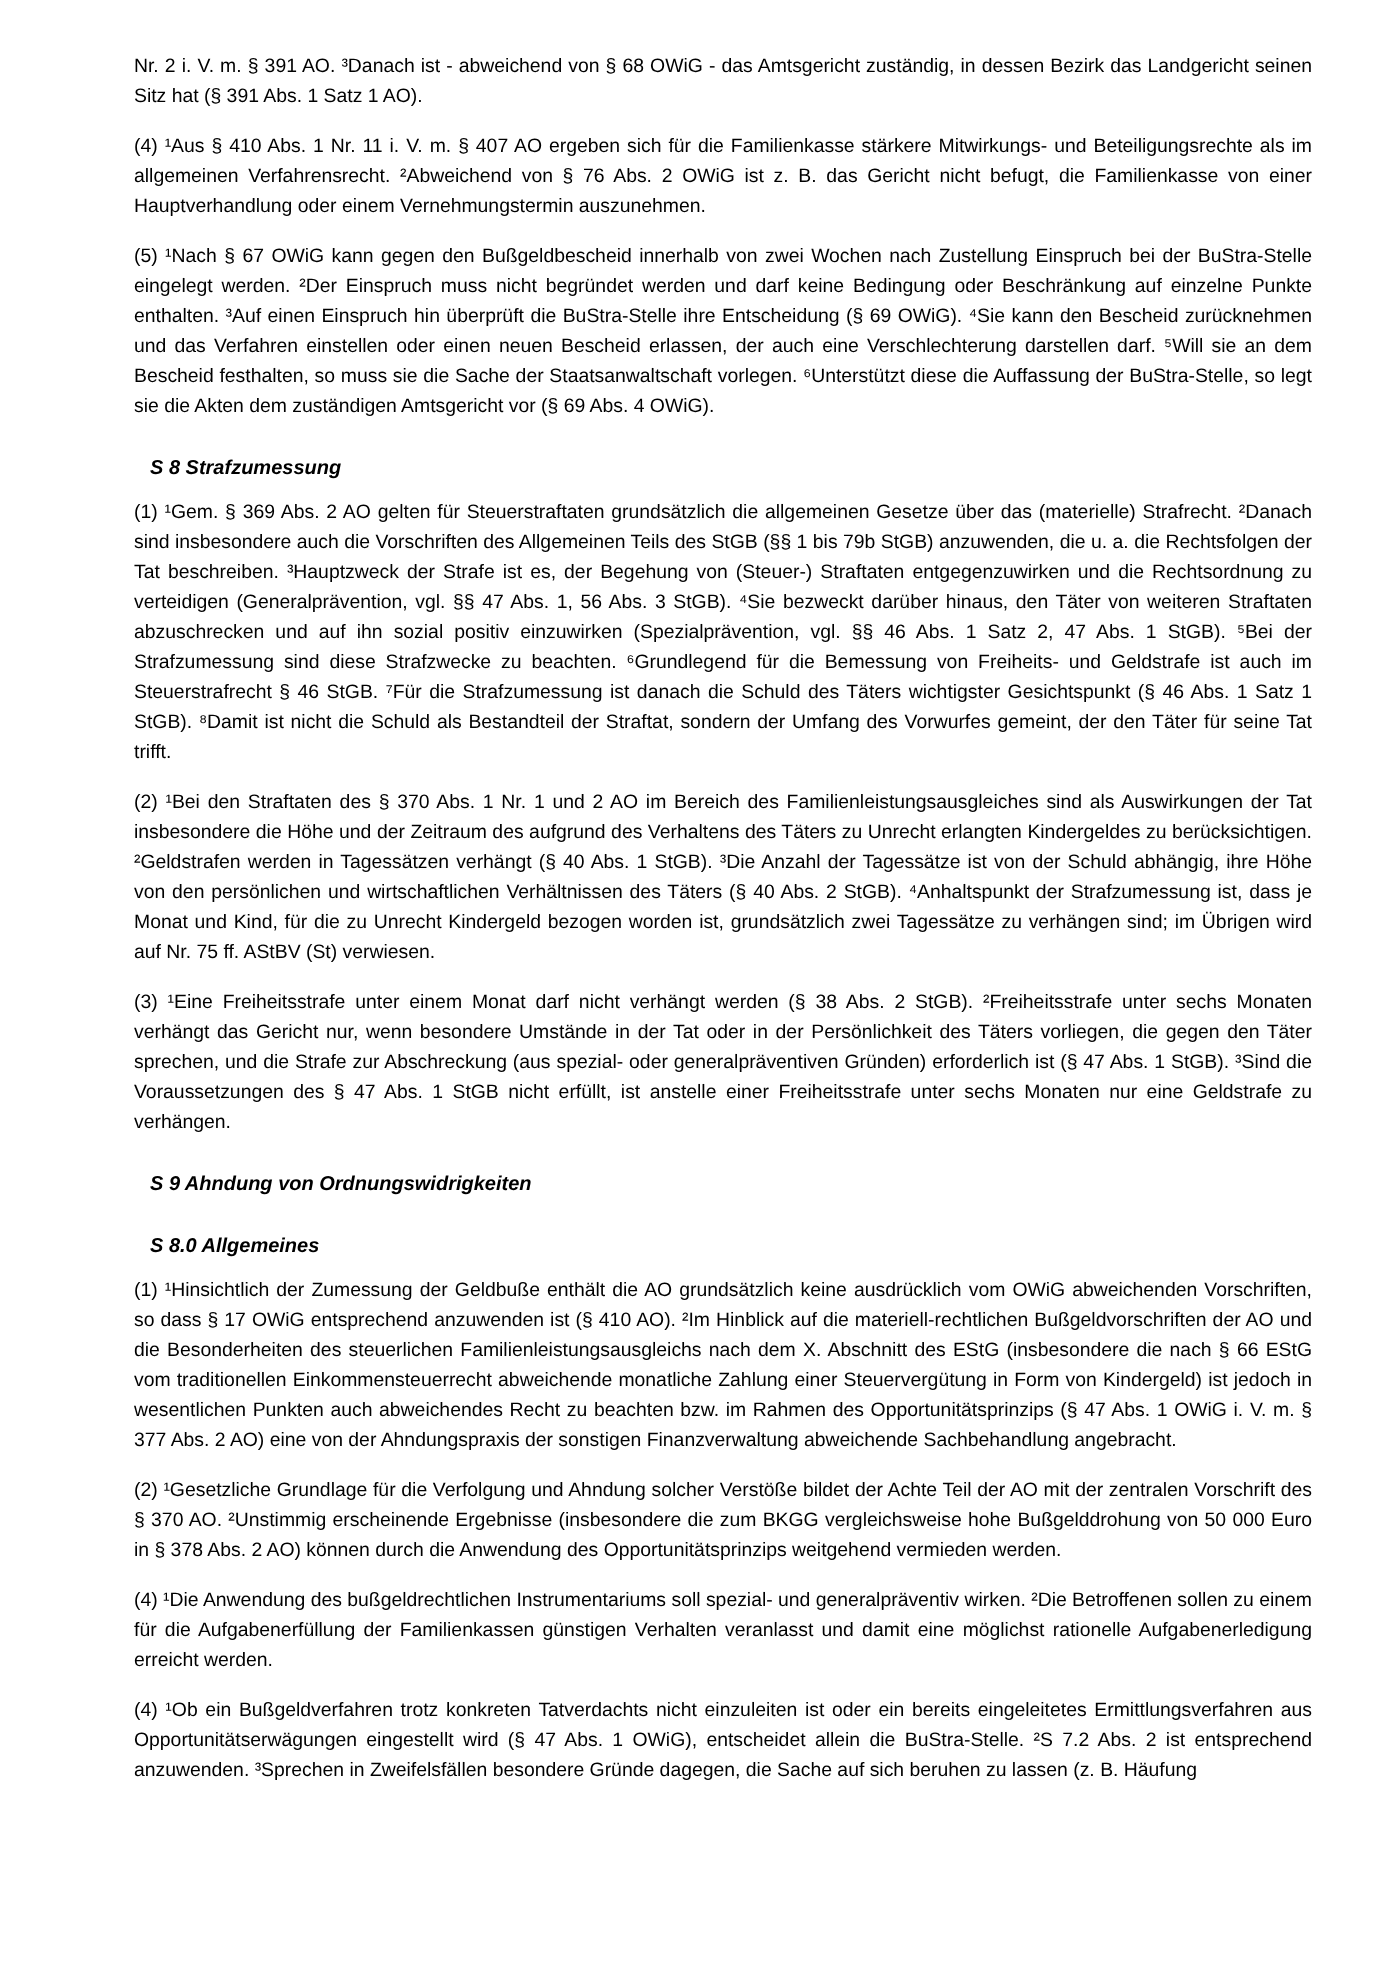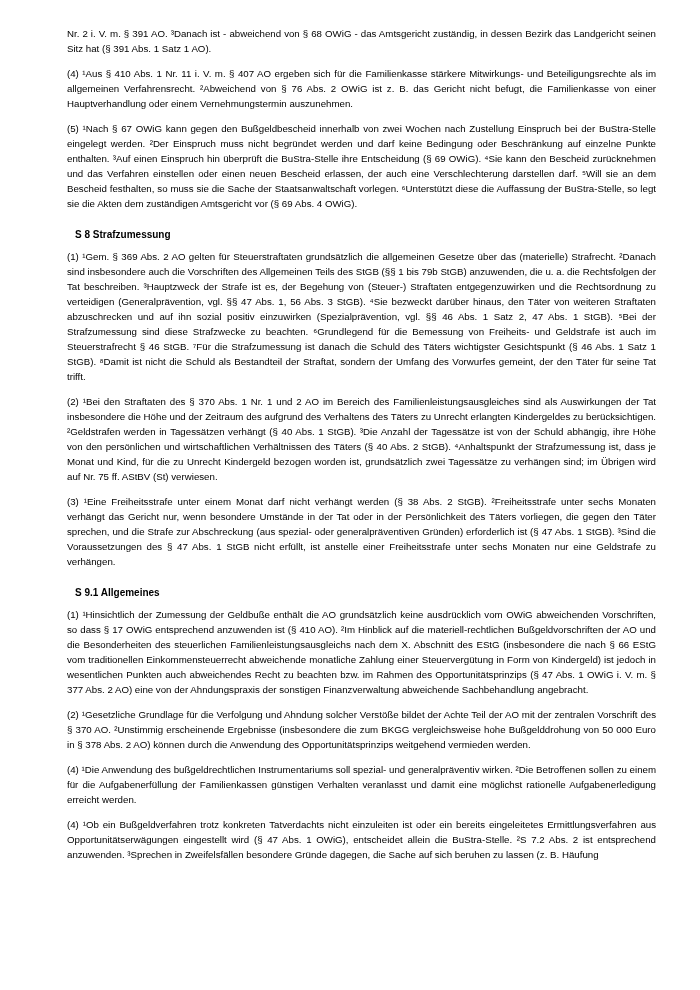--- a/index.html
+++ b/index.html
@@ -25,34 +25,36 @@
     line-height: 15px;
     text-align: justify;
     color: #000000;
   }
   .heading {
     margin: 16px 0 7px 8px;
     font-size: 10px;
     line-height: 15px;
     font-weight: bold;
     color: #000000;
+    font-style: italic;
   }
   .page > :first-child {
     margin-top: 0;
   }
 </style>
 </head>
 <body>
 
 <div class="page">
   <p class="para">Nr. 2 i. V. m. § 391 AO. ³Danach ist - abweichend von § 68 OWiG - das Amtsgericht zuständig, in dessen Bezirk das Landgericht seinen Sitz hat (§ 391 Abs. 1 Satz 1 AO).</p>
   <p class="para">(4) ¹Aus § 410 Abs. 1 Nr. 11 i. V. m. § 407 AO ergeben sich für die Familienkasse stärkere Mitwirkungs- und Beteiligungsrechte als im allgemeinen Verfahrensrecht. ²Abweichend von § 76 Abs. 2 OWiG ist z. B. das Gericht nicht befugt, die Familienkasse von einer Hauptverhandlung oder einem Vernehmungstermin auszunehmen.</p>
   <p class="para">(5) ¹Nach § 67 OWiG kann gegen den Bußgeldbescheid innerhalb von zwei Wochen nach Zustellung Einspruch bei der BuStra-Stelle eingelegt werden. ²Der Einspruch muss nicht begründet werden und darf keine Bedingung oder Beschränkung auf einzelne Punkte enthalten. ³Auf einen Einspruch hin überprüft die BuStra-Stelle ihre Entscheidung (§ 69 OWiG). ⁴Sie kann den Bescheid zurücknehmen und das Verfahren einstellen oder einen neuen Bescheid erlassen, der auch eine Verschlechterung darstellen darf. ⁵Will sie an dem Bescheid festhalten, so muss sie die Sache der Staatsanwaltschaft vorlegen. ⁶Unterstützt diese die Auffassung der BuStra-Stelle, so legt sie die Akten dem zuständigen Amtsgericht vor (§ 69 Abs. 4 OWiG).</p>
   <h2 class="heading">S 8 Strafzumessung</h2>
   <p class="para">(1) ¹Gem. § 369 Abs. 2 AO gelten für Steuerstraftaten grundsätzlich die allgemeinen Gesetze über das (materielle) Strafrecht. ²Danach sind insbesondere auch die Vorschriften des Allgemeinen Teils des StGB (§§ 1 bis 79b StGB) anzuwenden, die u. a. die Rechtsfolgen der Tat beschreiben. ³Hauptzweck der Strafe ist es, der Begehung von (Steuer-) Straftaten entgegenzuwirken und die Rechtsordnung zu verteidigen (Generalprävention, vgl. §§ 47 Abs. 1, 56 Abs. 3 StGB). ⁴Sie bezweckt darüber hinaus, den Täter von weiteren Straftaten abzuschrecken und auf ihn sozial positiv einzuwirken (Spezialprävention, vgl. §§ 46 Abs. 1 Satz 2, 47 Abs. 1 StGB). ⁵Bei der Strafzumessung sind diese Strafzwecke zu beachten. ⁶Grundlegend für die Bemessung von Freiheits- und Geldstrafe ist auch im Steuerstrafrecht § 46 StGB. ⁷Für die Strafzumessung ist danach die Schuld des Täters wichtigster Gesichtspunkt (§ 46 Abs. 1 Satz 1 StGB). ⁸Damit ist nicht die Schuld als Bestandteil der Straftat, sondern der Umfang des Vorwurfes gemeint, der den Täter für seine Tat trifft.</p>
   <p class="para">(2) ¹Bei den Straftaten des § 370 Abs. 1 Nr. 1 und 2 AO im Bereich des Familienleistungsausgleiches sind als Auswirkungen der Tat insbesondere die Höhe und der Zeitraum des aufgrund des Verhaltens des Täters zu Unrecht erlangten Kindergeldes zu berücksichtigen. ²Geldstrafen werden in Tagessätzen verhängt (§ 40 Abs. 1 StGB). ³Die Anzahl der Tagessätze ist von der Schuld abhängig, ihre Höhe von den persönlichen und wirtschaftlichen Verhältnissen des Täters (§ 40 Abs. 2 StGB). ⁴Anhaltspunkt der Strafzumessung ist, dass je Monat und Kind, für die zu Unrecht Kindergeld bezogen worden ist, grundsätzlich zwei Tagessätze zu verhängen sind; im Übrigen wird auf Nr. 75 ff. AStBV (St) verwiesen.</p>
   <p class="para">(3) ¹Eine Freiheitsstrafe unter einem Monat darf nicht verhängt werden (§ 38 Abs. 2 StGB). ²Freiheitsstrafe unter sechs Monaten verhängt das Gericht nur, wenn besondere Umstände in der Tat oder in der Persönlichkeit des Täters vorliegen, die gegen den Täter sprechen, und die Strafe zur Abschreckung (aus spezial- oder generalpräventiven Gründen) erforderlich ist (§ 47 Abs. 1 StGB). ³Sind die Voraussetzungen des § 47 Abs. 1 StGB nicht erfüllt, ist anstelle einer Freiheitsstrafe unter sechs Monaten nur eine Geldstrafe zu verhängen.</p>
-  <h2 class="heading">S 9.1 Allgemeines</h2>
+  <h2 class="heading">S 9 Ahndung von Ordnungswidrigkeiten</h2>
+  <h2 class="heading">S 8.0 Allgemeines</h2>
   <p class="para">(1) ¹Hinsichtlich der Zumessung der Geldbuße enthält die AO grundsätzlich keine ausdrücklich vom OWiG abweichenden Vorschriften, so dass § 17 OWiG entsprechend anzuwenden ist (§ 410 AO). ²Im Hinblick auf die materiell-rechtlichen Bußgeldvorschriften der AO und die Besonderheiten des steuerlichen Familienleistungsausgleichs nach dem X. Abschnitt des EStG (insbesondere die nach § 66 EStG vom traditionellen Einkommensteuerrecht abweichende monatliche Zahlung einer Steuervergütung in Form von Kindergeld) ist jedoch in wesentlichen Punkten auch abweichendes Recht zu beachten bzw. im Rahmen des Opportunitätsprinzips (§ 47 Abs. 1 OWiG i. V. m. § 377 Abs. 2 AO) eine von der Ahndungspraxis der sonstigen Finanzverwaltung abweichende Sachbehandlung angebracht.</p>
   <p class="para">(2) ¹Gesetzliche Grundlage für die Verfolgung und Ahndung solcher Verstöße bildet der Achte Teil der AO mit der zentralen Vorschrift des § 370 AO. ²Unstimmig erscheinende Ergebnisse (insbesondere die zum BKGG vergleichsweise hohe Bußgelddrohung von 50 000 Euro in § 378 Abs. 2 AO) können durch die Anwendung des Opportunitätsprinzips weitgehend vermieden werden.</p>
   <p class="para">(4) ¹Die Anwendung des bußgeldrechtlichen Instrumentariums soll spezial- und generalpräventiv wirken. ²Die Betroffenen sollen zu einem für die Aufgabenerfüllung der Familienkassen günstigen Verhalten veranlasst und damit eine möglichst rationelle Aufgabenerledigung erreicht werden.</p>
   <p class="para">(4) ¹Ob ein Bußgeldverfahren trotz konkreten Tatverdachts nicht einzuleiten ist oder ein bereits eingeleitetes Ermittlungsverfahren aus Opportunitätserwägungen eingestellt wird (§ 47 Abs. 1 OWiG), entscheidet allein die BuStra-Stelle. ²S 7.2 Abs. 2 ist entsprechend anzuwenden. ³Sprechen in Zweifelsfällen besondere Gründe dagegen, die Sache auf sich beruhen zu lassen (z. B. Häufung</p>
 </div>
 
 </body></html>

